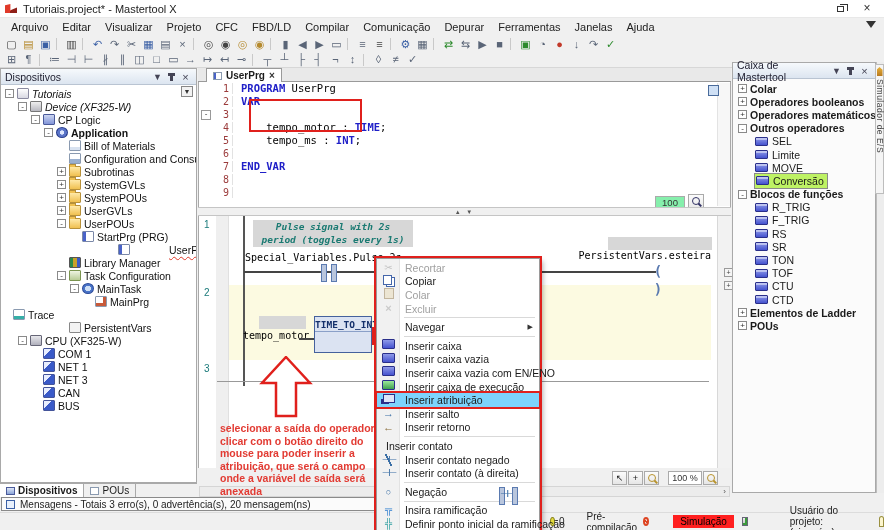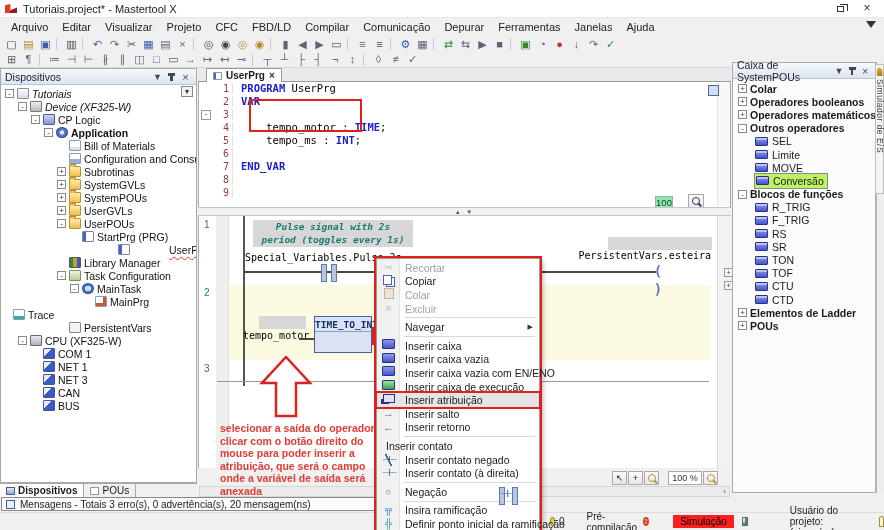--- a/index.html
+++ b/index.html
@@ -82,21 +82,21 @@
   .ctab .x{font-weight:bold;color:#333;font-size:10px}
   .st{left:198px;top:82px;width:533px;height:125px;background:#fff;border-left:1px solid #a9a9a9;border-right:1px solid #a9a9a9;overflow:hidden}
   .code-row{position:relative;height:13px;line-height:13px;white-space:pre}
   .lnum{display:inline-block;width:34px;text-align:right;color:#9b3b3b;font:10px "DejaVu Sans Mono",monospace;border-right:1px solid #e2e2e2;padding-right:3px}
   .ltext{font:10.5px "DejaVu Sans Mono",monospace;color:#000;padding-left:8px}
   .kw{color:#2020c8;font-weight:bold}
   .code-row:nth-child(3)::before{content:"-";position:absolute;left:2px;top:2px;width:8px;height:8px;border:1px solid #999;background:#fff;font-size:8px;line-height:6px;text-align:center;color:#333}
   .st-redbox{left:249px;top:99px;width:113px;height:33px;border:2px solid #e0201c;z-index:5}
   .stvs{left:717px;top:83px;width:13px;height:123px;background:#f7f7f7;border-left:1px solid #e3e3e3}
   .stmark{left:708px;top:85px;width:11px;height:11px;border:1px solid #4a6b9b;background:#cfe0f5}
-  .stzoom{left:655px;top:196px;width:18px;height:13px;border:1px solid #aaa;background:#86efac;text-align:center;font-size:9.5px;line-height:12px;color:#333}
+  .stzoom{left:655px;top:196px;width:30px;height:13px;border:1px solid #aaa;background:#86efac;text-align:center;font-size:9.5px;line-height:12px;color:#333}
   .mag{left:688px;top:194px;width:16px;height:15px;border:1px solid #aaa;background:linear-gradient(#fcfcfc,#e8e8e8);position:absolute}
   .mag::before{content:"";position:absolute;left:3px;top:2px;width:6px;height:6px;border:1.5px solid #336;border-radius:50%}
   .mag::after{content:"";position:absolute;left:9px;top:9px;width:4px;height:1.5px;background:#336;transform:rotate(45deg)}
 
   
   .split{left:198px;top:207px;width:533px;height:9px;background:#f0f0f0;border-top:1px solid #c5c5c5;border-bottom:1px solid #c5c5c5;text-align:center;font-size:6px;color:#555;line-height:8px;letter-spacing:2px}
   .split::before{content:"▲ ▼"}
 
   
   .ladder{left:198px;top:216px;width:533px;height:252px;background:#fff;border-left:1px solid #a9a9a9;border-right:1px solid #a9a9a9}
@@ -167,21 +167,21 @@
   
   .cmenu{left:376px;top:258px;width:164px;z-index:40;background:#fff;border:1px solid #9a9a9a;
          box-shadow:0 0 0 2px #e0201c,3px 3px 5px rgba(0,0,0,.3)}
   .cm-body{position:relative;padding:2px 0}
   .cm-body::before{content:"";position:absolute;left:0;top:0;bottom:0;width:22px;background:#f1f1f1;border-right:1px solid #e2e2e2}
   .cm-row{position:relative;display:flex;align-items:center;height:13.6px;font-size:10.5px;color:#1a1a1a;padding-left:2px}
   .cm-row .ci{width:19px;text-align:center;flex:none;z-index:1;font-size:9px;line-height:12px}
   .cm-row .lbl{margin-left:7px;z-index:1;white-space:nowrap}
   .cm-row.disabled{color:#9f9f9f}
   .cm-row.disabled .ci{opacity:.45}
-  .cm-row.hl{background:#e5e5e5}
+  .cm-row.hl{background:#7dd3fc}
   .cm-row.redbox{box-shadow:0 0 0 2px #e0201c;z-index:3}
   .cm-row.has-sub::after{content:"▶";position:absolute;right:6px;font-size:7px;color:#333}
   .cm-row.sep{height:5px}
   .cm-row.sep::after{content:"";position:absolute;left:27px;right:4px;top:2px;border-top:1px solid #d9d9d9}
   
   .ci.cut::before{content:"✂";color:#8a8a8a;font-size:10px}
   .ci.copy::before{content:"";display:inline-block;width:7px;height:8px;border:1px solid #4466aa;background:#fff;box-shadow:3px 2px 0 -1px #fff,3px 2px 0 0 #4466aa;margin-right:3px}
   .ci.paste::before{content:"";display:inline-block;width:8px;height:9px;border:1px solid #8a6d3b;background:#e8d8b0}
   .ci.del::before{content:"×";color:#999;font-weight:bold;font-size:11px}
   .ci.box::before,.ci.boxx::before{content:"";display:inline-block;width:11px;height:8px;border:1px solid #2a2f8a;background:linear-gradient(#8f9ae8,#4553cf);border-radius:1px}
@@ -556,21 +556,21 @@
   </div>
   <div class="abs hscroll">›</div>
 
   <svg class="abs ann-arrow" width="56" height="62" viewBox="0 0 56 62">
     <polygon points="28,1 52,27 38,27 38,60 18,60 18,27 4,27" fill="#ffffff" stroke="#e0201c" stroke-width="2.5"></polygon>
   </svg>
   <div class="abs ann-text">selecionar a saída do operador e clicar com o botão direito do mouse para poder inserir a atribuição, que será o campo onde a variável de saída será anexada</div>
 
   <div class="abs rpanel">
     <div class="phead">
-      <span>Caixa de SystemPOUs</span>
+      <span>Caixa de Mastertool</span>
       <span class="sp"></span>
       <span class="phbtn">▼</span>
       <span class="pin"></span>
       <span class="phbtn" style="font-size:11px">×</span>
     </div>
     <div class="tbx">
 
         <div class="tbx-row group">
           <span class="exp">+</span>
           <span class="selwrap">

